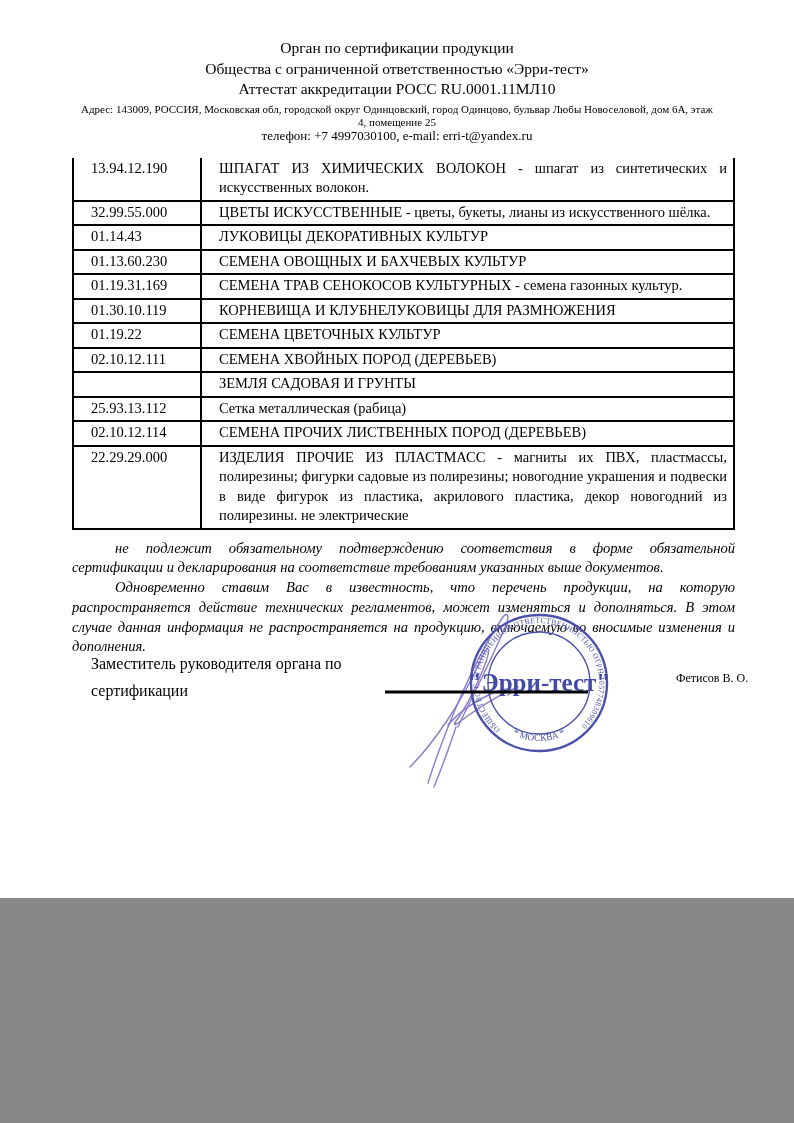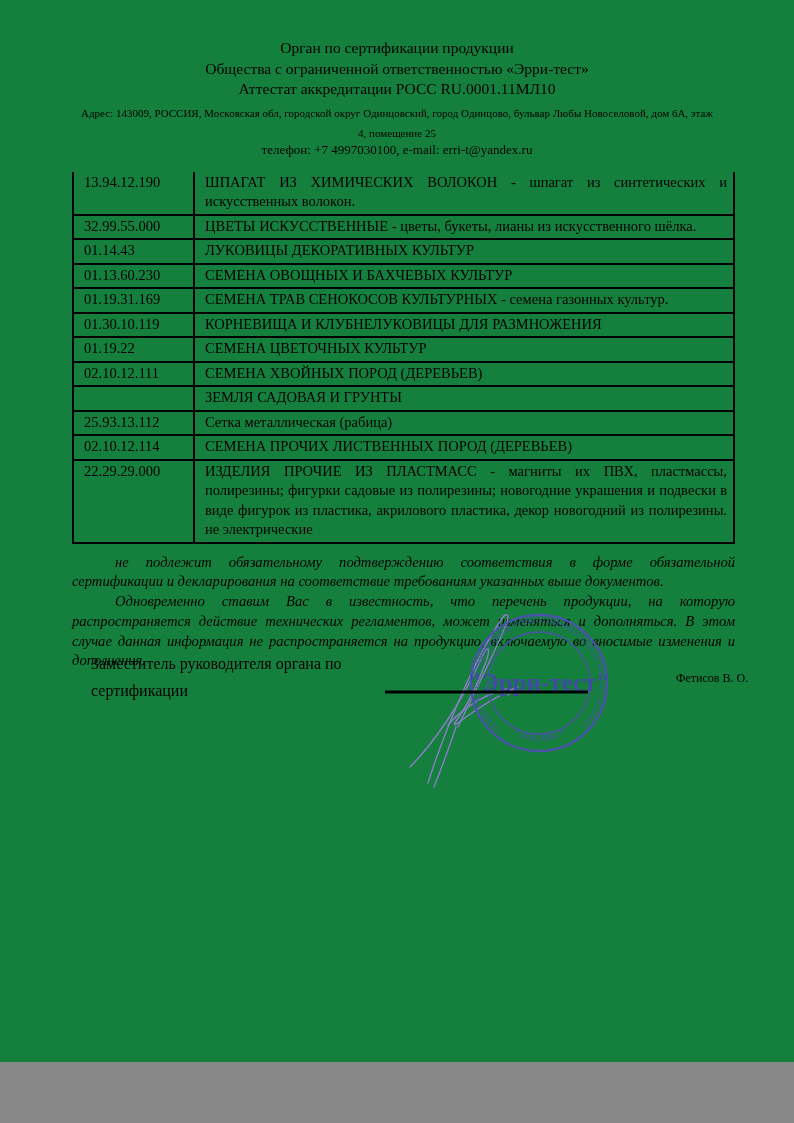--- a/index.html
+++ b/index.html
@@ -1,43 +1,43 @@
 <!DOCTYPE html>
 <html><head>
 <meta charset="utf-8">
 <style>
   html,body{margin:0;padding:0;background:#888;}
   .page{
     position:relative;
-    width:794px;height:1062px;
+    width:794px;height:898px;
     margin:0 auto;
-    background:#15803d;
+    background:#ffffff;
     font-family:"Liberation Serif", serif;
     color:#000;
     overflow:hidden;
   }
   .header{ padding-top:38px; text-align:center; }
   .header .h-line{ font-size:15.5px; line-height:20.5px; }
-  .header .addr{ font-size:11px; line-height:20px; margin-top:3px; width:640px; margin-left:auto; margin-right:auto;}
+  .header .addr{ font-size:11px; line-height:13px; margin-top:3px; width:640px; margin-left:auto; margin-right:auto;}
   .header .contact{ font-size:13px; line-height:13px; }
 
   table.products{
     border-collapse:collapse;
     margin:16px 0 0 72px;
     width:663px;
     table-layout:fixed;
     font-size:14.5px;
     line-height:19.5px;
     border:2px solid #000;
     border-top:none;
   }
   table.products td{
     border:2px solid #000;
     vertical-align:top;
-    padding:1px 6px 2px 10px;
+    padding:1px 6px 2px 17px;
   }
   table.products tr:first-child td{ border-top:none; }
   td.code{ width:103px; }
   td.desc{ text-align:justify; }
 
   .bodytext{
     margin:9px 0 0 72px;
     width:663px;
     font-size:14.6px;
     line-height:19.8px;

